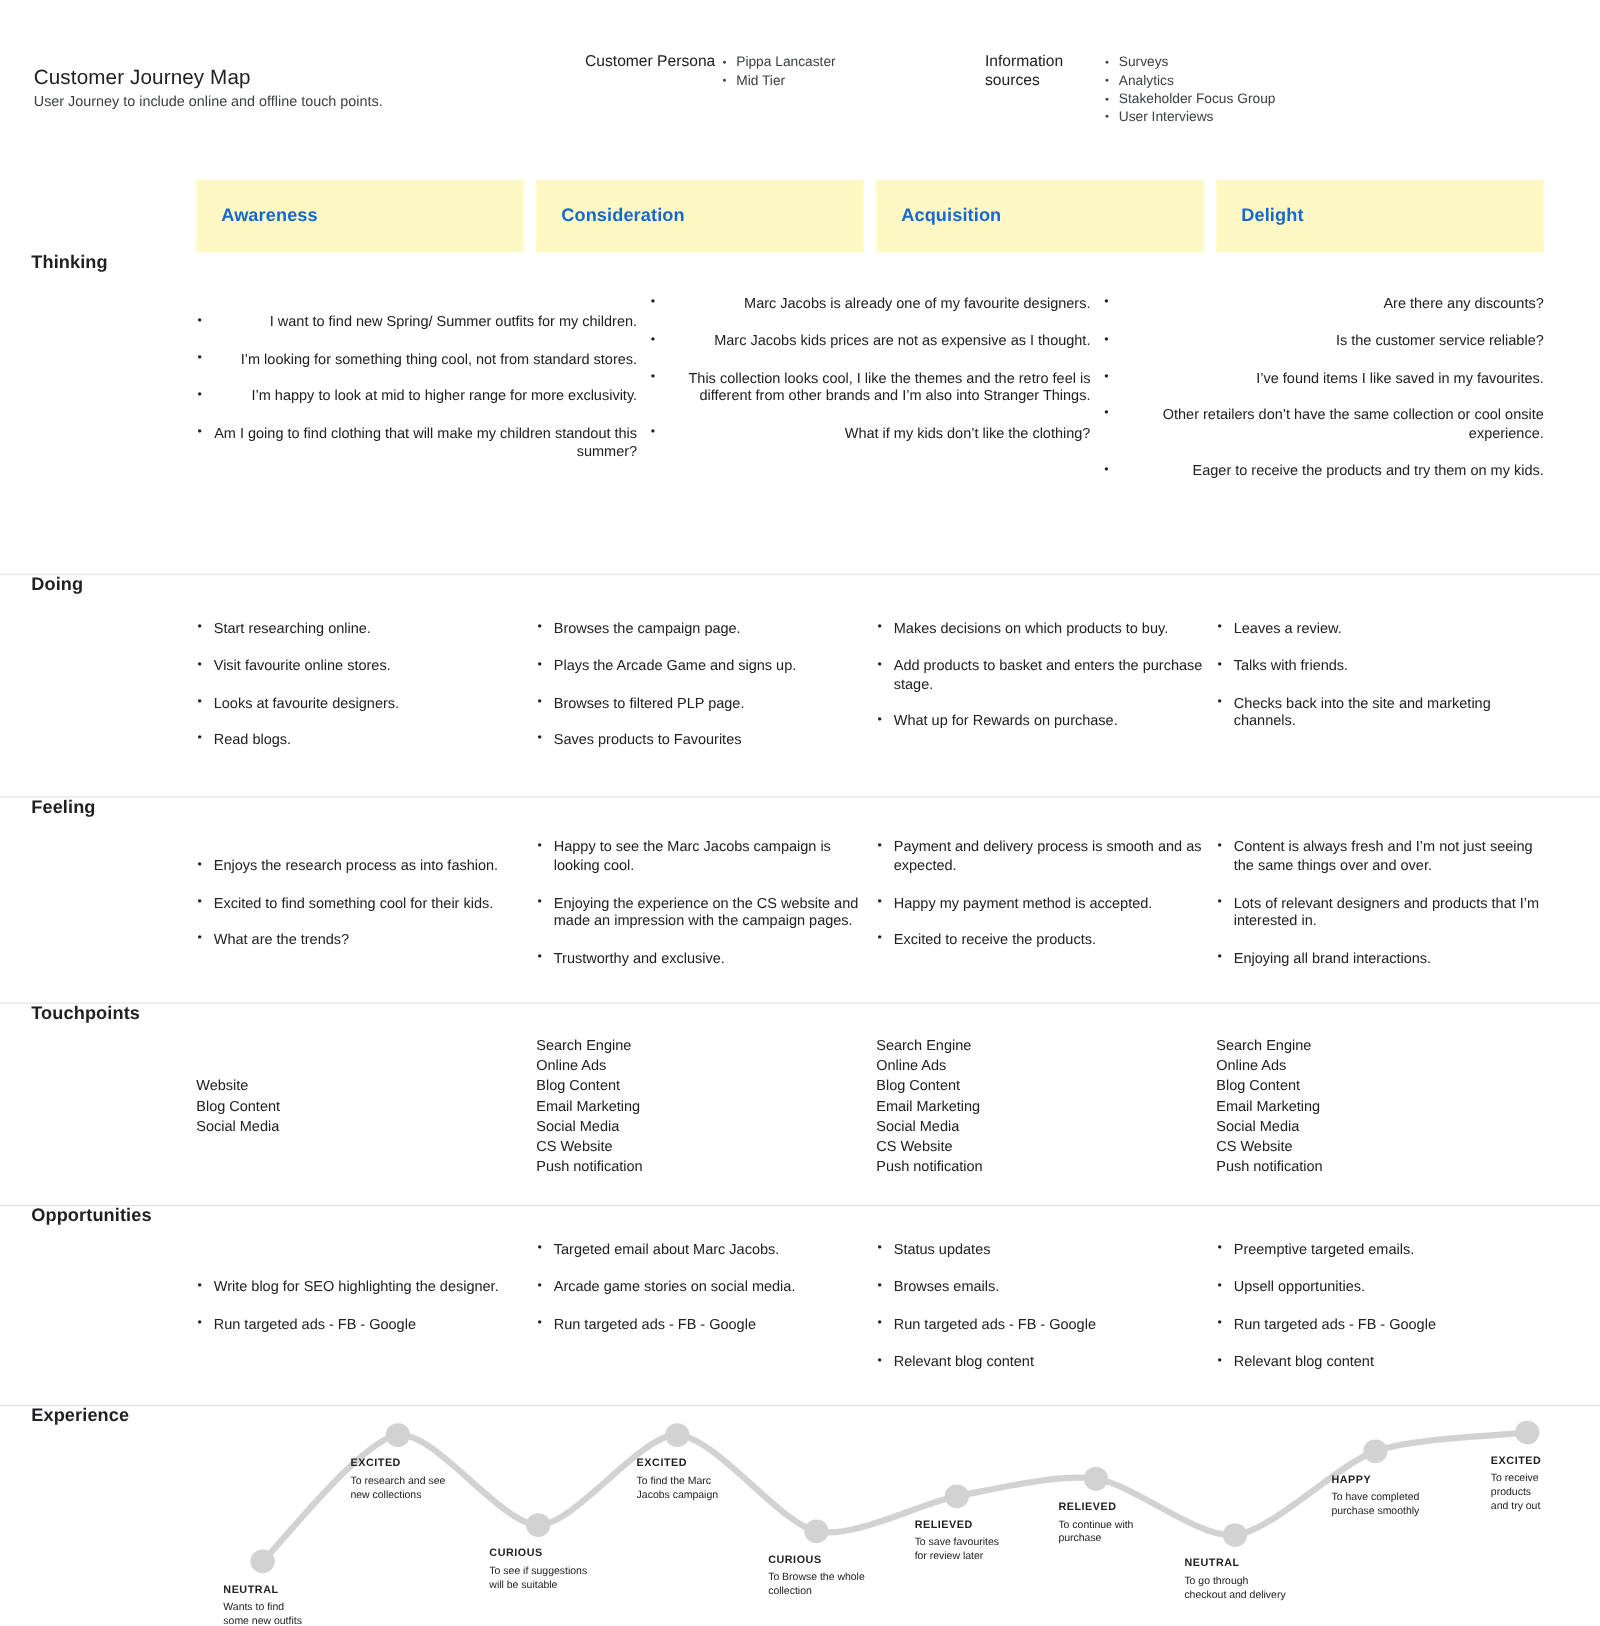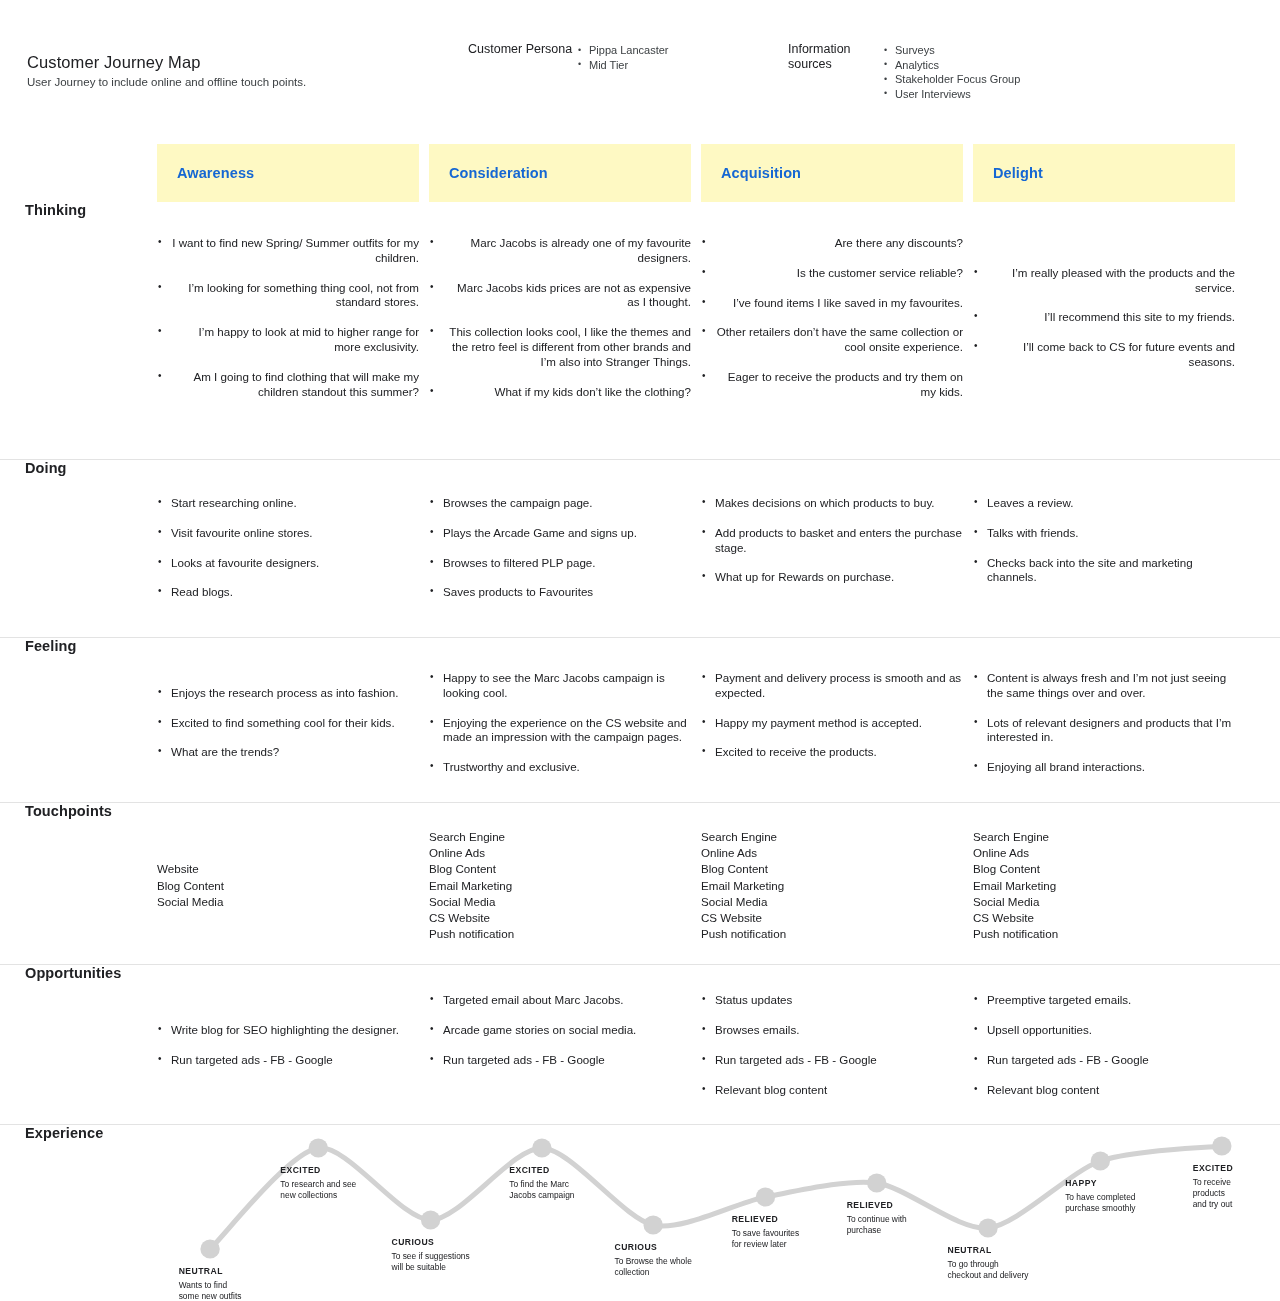--- a/index.html
+++ b/index.html
@@ -306,29 +306,20 @@
         </div>
       </div>
       <div class="cell v-top">
         <div class="cell-inner">
           <ul class="bullets">
             <li>Are there any discounts?</li>
             <li>Is the customer service reliable?</li>
             <li>I’ve found items I like saved in my favourites.</li>
             <li>Other retailers don’t have the same collection or cool onsite experience.</li>
             <li>Eager to receive the products and try them on my kids.</li>
-          </ul>
-        </div>
-      </div>
-      <div class="cell v-center">
-        <div class="cell-inner">
-          <ul class="bullets">
-            <li>I’m really pleased with the products and the service.</li>
-            <li>I’ll recommend this site to my friends.</li>
-            <li>I’ll come back to CS for future events and seasons.</li>
           </ul>
         </div>
       </div>
     </div>
   </div>
 
   <div class="row row-doing">
     <div class="row-label-cell">
       <span class="row-label">Doing</span>
     </div>

